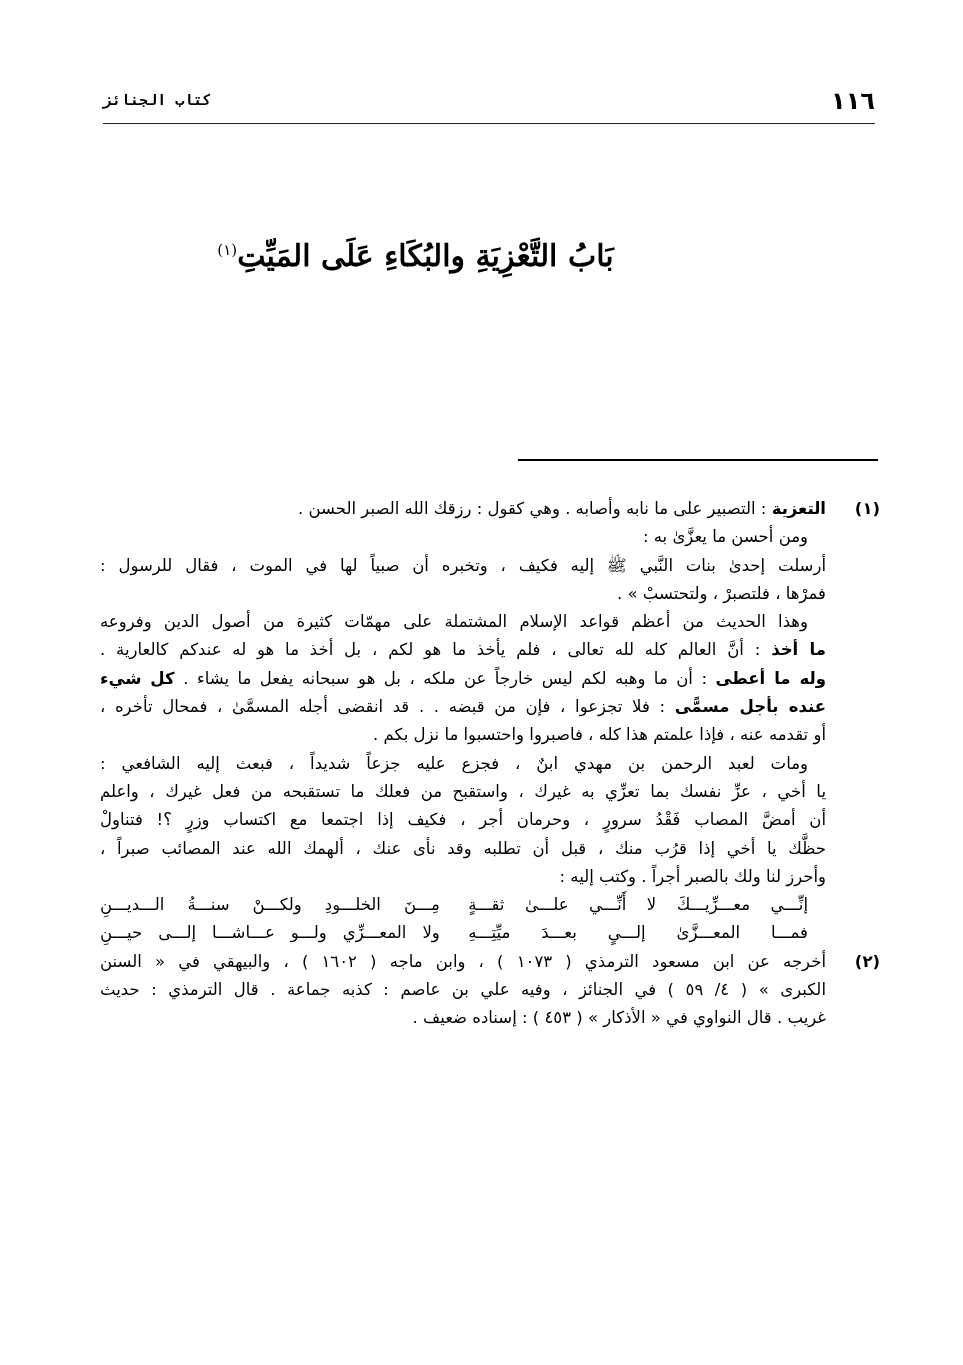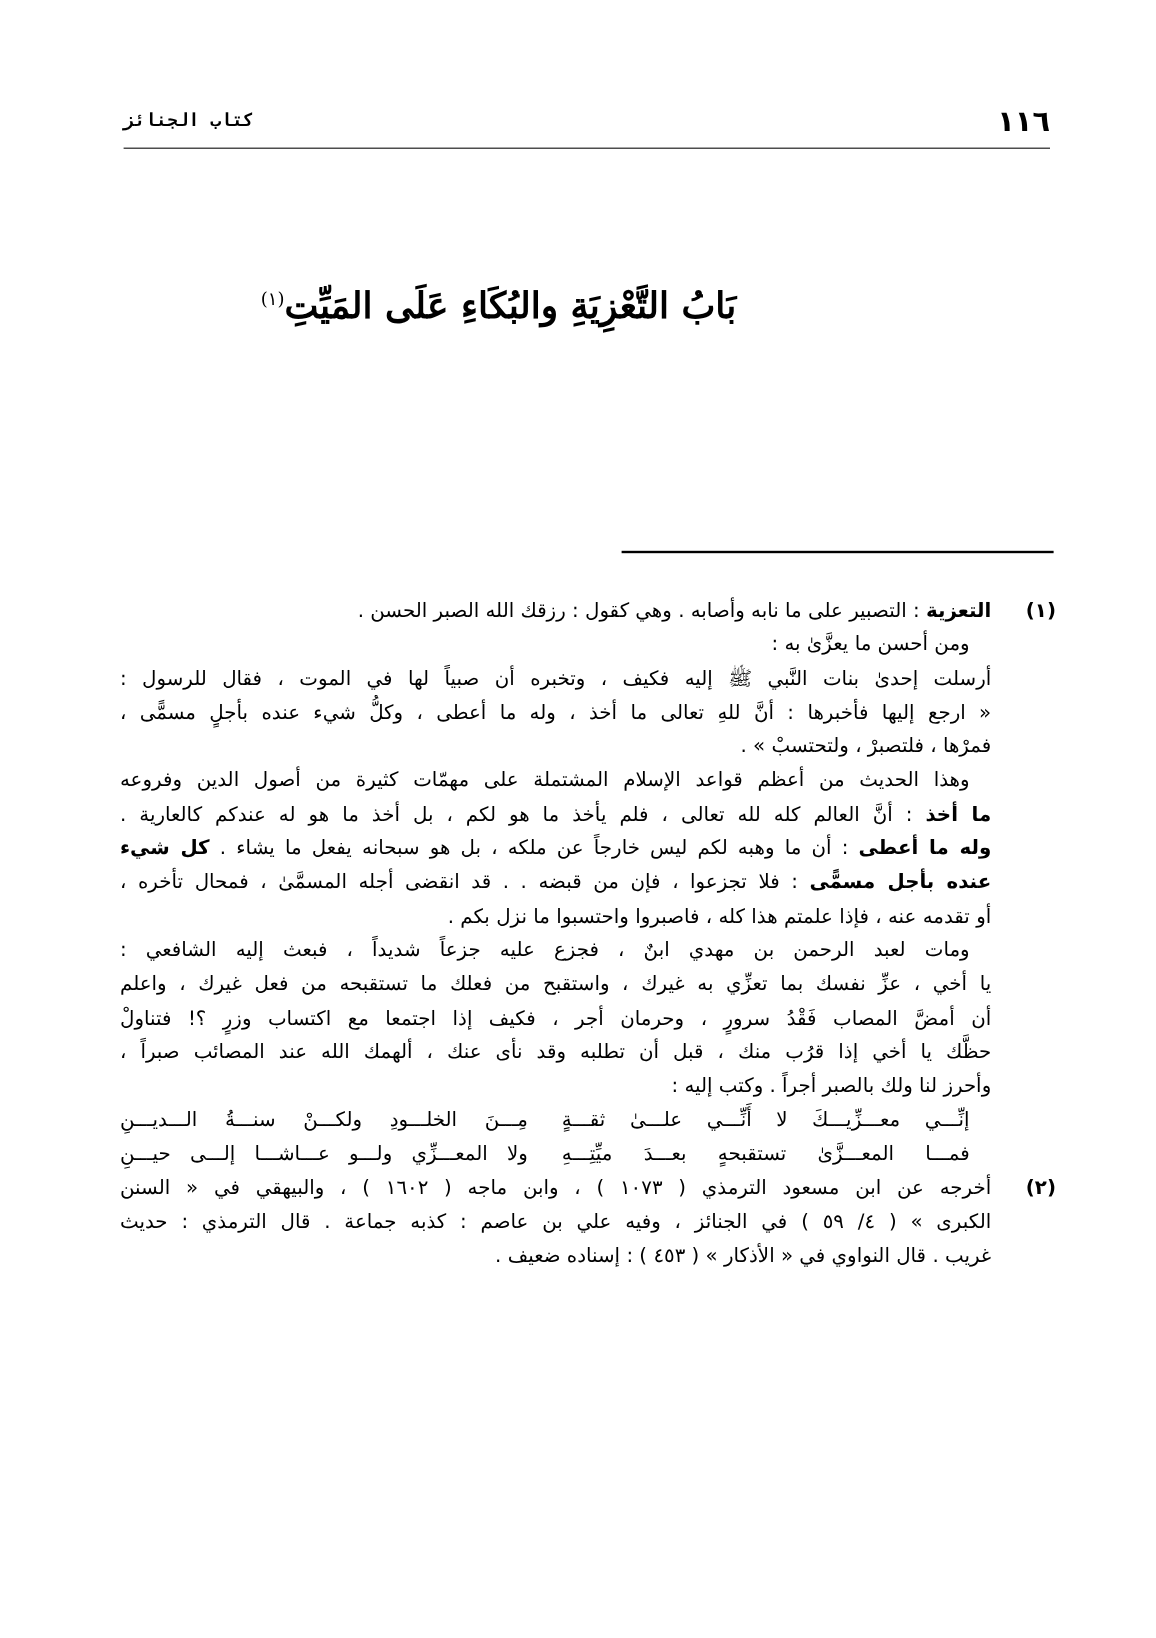--- a/index.html
+++ b/index.html
@@ -175,21 +175,20 @@
   <div class="footnotes">
 
     <div class="footnote">
       <span class="fn-marker">(١)</span>
       <span class="fn-line last">
         <span class="bold">التعزية</span>
         <span>: التصبير على ما نابه وأصابه . وهي كقول : رزقك الله الصبر الحسن .</span>
       </span>
       <span class="fn-line last indent">ومن أحسن ما يعزَّىٰ به :</span>
       <span class="fn-line">أرسلت إحدىٰ بنات النَّبي ﷺ إليه فكيف ، وتخبره أن صبياً لها في الموت ، فقال للرسول :</span>
-      <span class="fn-line">« ارجع إليها فأخبرها : أنَّ للهِ تعالى ما أخذ ، وله ما أعطى ، وكلُّ شيء عنده بأجلٍ مسمًّى ،</span>
       <span class="fn-line last">فمرْها ، فلتصبرْ ، ولتحتسبْ » .</span>
       <span class="fn-line indent">وهذا الحديث من أعظم قواعد الإسلام المشتملة على مهمّات كثيرة من أصول الدين وفروعه</span>
       <span class="fn-line">
         <span class="bold">ما أخذ</span>
         <span>: أنَّ العالم كله لله تعالى ، فلم يأخذ ما هو لكم ، بل أخذ ما هو له عندكم كالعارية .</span>
       </span>
       <span class="fn-line">
         <span class="bold">وله ما أعطى</span>
         <span>: أن ما وهبه لكم ليس خارجاً عن ملكه ، بل هو سبحانه يفعل ما يشاء .</span>
         <span class="bold">كل شيء</span>
@@ -203,21 +202,21 @@
       <span class="fn-line">يا أخي ، عزِّ نفسك بما تعزِّي به غيرك ، واستقبح من فعلك ما تستقبحه من فعل غيرك ، واعلم</span>
       <span class="fn-line">أن أمضَّ المصاب فَقْدُ سرورٍ ، وحرمان أجر ، فكيف إذا اجتمعا مع اكتساب وزرٍ ؟! فتناولْ</span>
       <span class="fn-line">حظَّك يا أخي إذا قرُب منك ، قبل أن تطلبه وقد نأى عنك ، ألهمك الله عند المصائب صبراً ،</span>
       <span class="fn-line last">وأحرز لنا ولك بالصبر أجراً . وكتب إليه :</span>
       <span class="poem">
         <span class="poem-row">
           <span class="poem-hemistich">إنِّـــي معـــزِّيـــكَ لا أَنِّـــي علـــىٰ ثقـــةٍ</span>
           <span class="poem-hemistich">مِـــنَ الخلـــودِ ولكـــنْ سنـــةُ الـــديـــنِ</span>
         </span>
         <span class="poem-row">
-          <span class="poem-hemistich">فمـــا المعـــزَّىٰ تستقبحهٍ بعـــدَ ميِّتِـــهِ</span>
+          <span class="poem-hemistich">فمـــا المعـــزَّىٰ إلـــىٍ بعـــدَ ميِّتِـــهِ</span>
           <span class="poem-hemistich">ولا المعـــزِّي ولـــو عـــاشـــا إلـــى حيـــنِ</span>
         </span>
       </span>
     </div>
 
     <div class="footnote">
       <span class="fn-marker">(٢)</span>
       <span class="fn-line">أخرجه عن ابن مسعود الترمذي ( ١٠٧٣ ) ، وابن ماجه ( ١٦٠٢ ) ، والبيهقي في « السنن</span>
       <span class="fn-line">الكبرى » ( ٤/ ٥٩ ) في الجنائز ، وفيه علي بن عاصم : كذبه جماعة . قال الترمذي : حديث</span>
       <span class="fn-line last">غريب . قال النواوي في « الأذكار » ( ٤٥٣ ) : إسناده ضعيف .</span>

